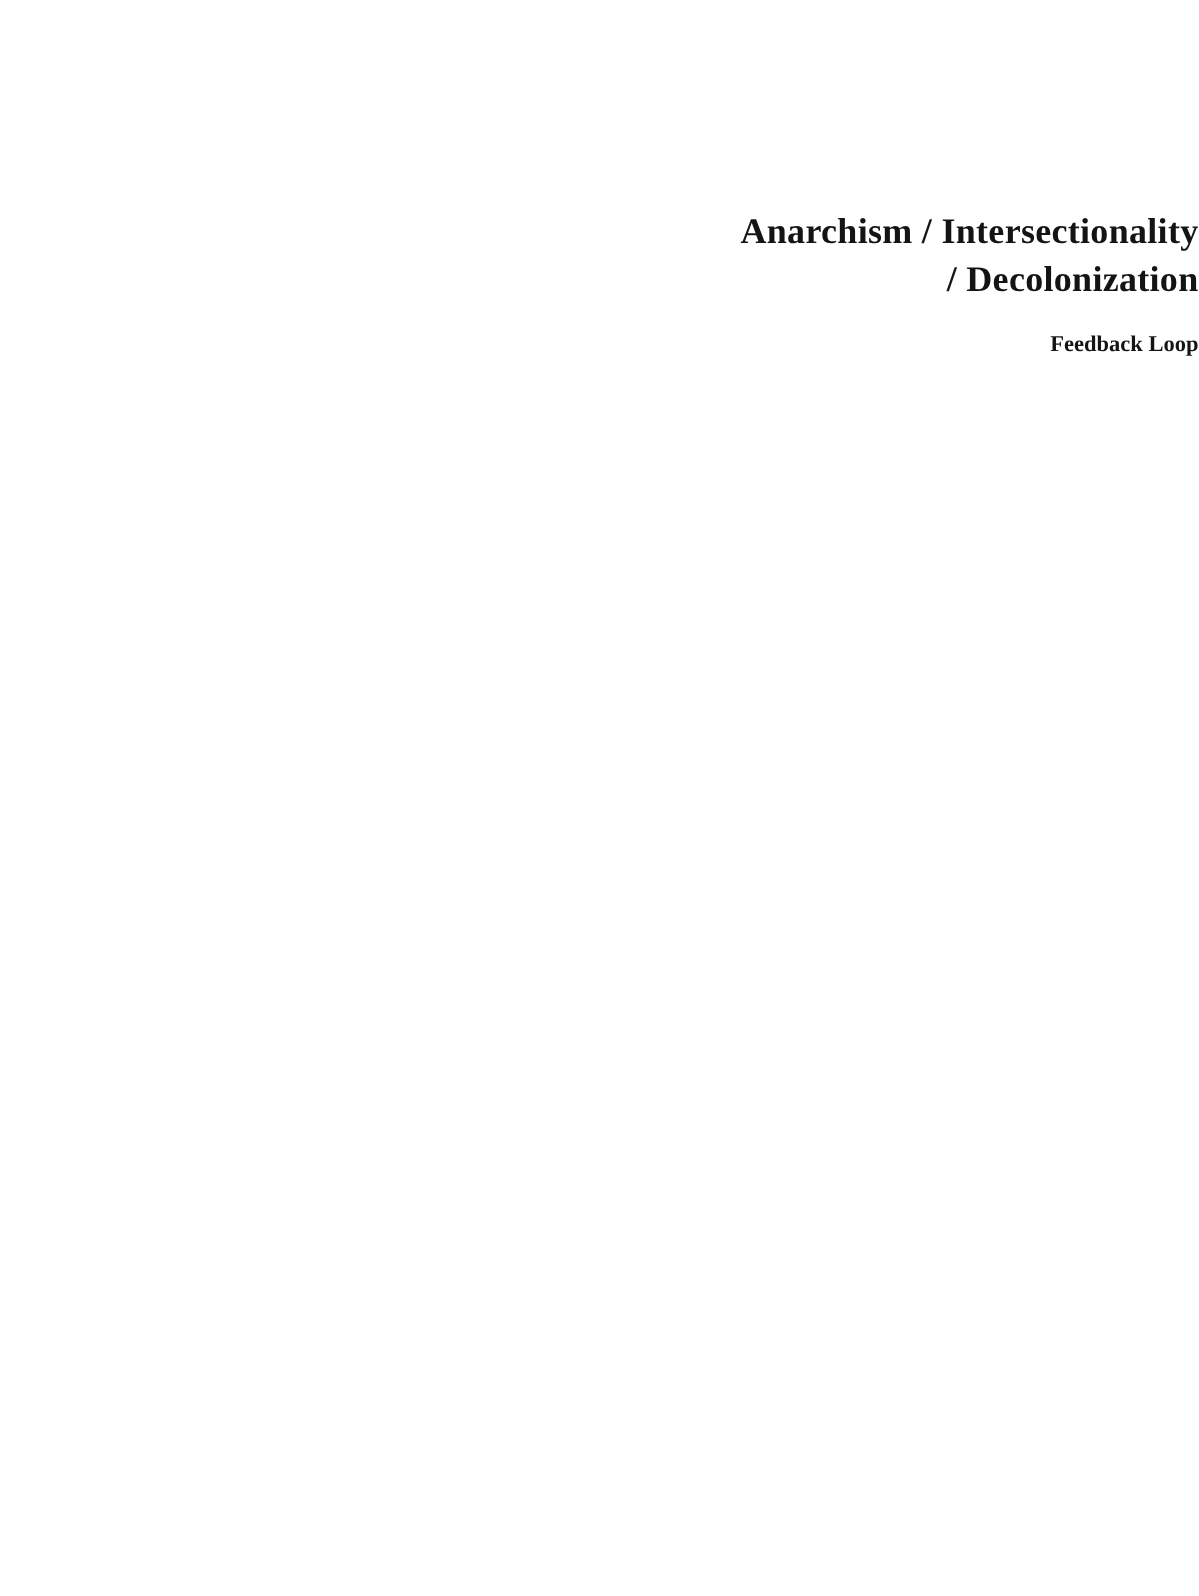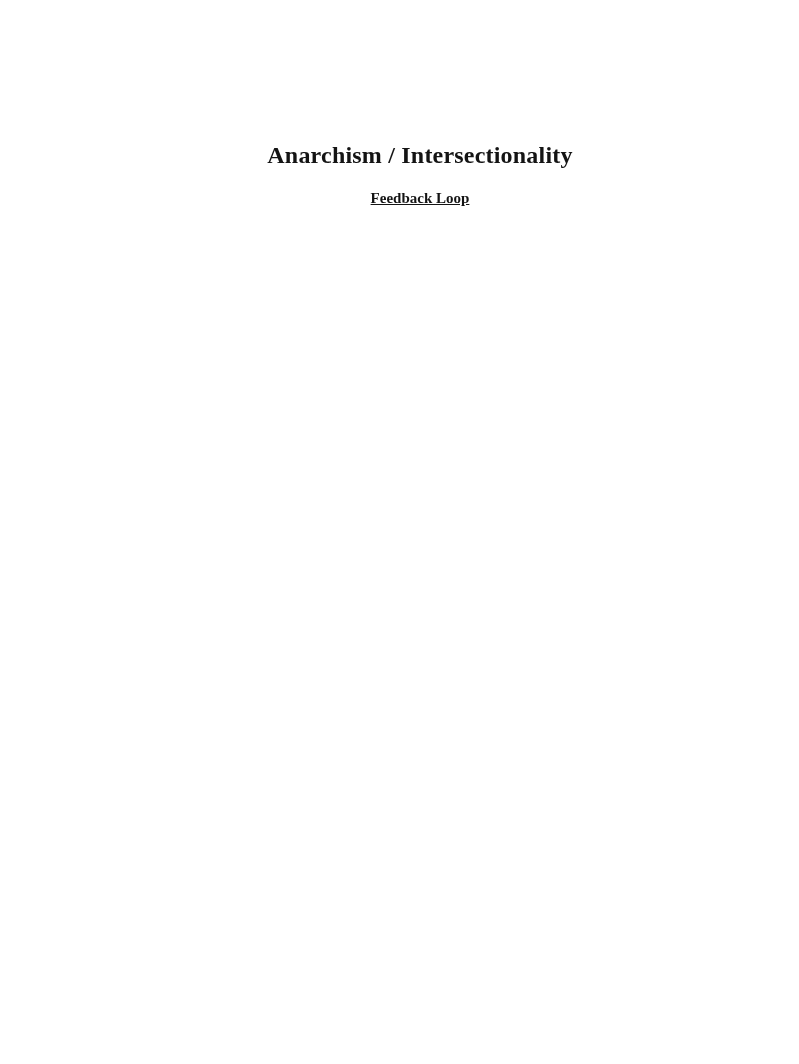--- a/index.html
+++ b/index.html
@@ -14,50 +14,50 @@
     overflow: hidden;
     font-family: "Liberation Serif", "DejaVu Serif", serif;
     color: #141414;
   }
   .page {
     position: absolute;
     top: 0;
     left: 41px;          
     width: 758px;
     height: 1064px;
-    text-align: center;
+    text-align: right;
   }
   .title {
     margin: 0;
     padding-top: 139px;
     font-size: 24px;
     font-weight: bold;
     line-height: 32px;
     letter-spacing: 0.2px;
   }
   .title .line {
     display: block;
   }
   .subtitle {
     margin: 0;
     margin-top: 18px;
     font-size: 15px;
     font-weight: bold;
     line-height: 18px;
-    text-decoration: underline;
   }
   .author {
     margin: 0;
     margin-top: 36px;
     font-size: 19px;
     font-weight: normal;
     line-height: 23px;
   }
 </style>
 </head>
 <body>
 
 <div class="page">
   <h1 class="title">
     <span class="line">Anarchism / Intersectionality</span>
+    <span class="line">/ Decolonization</span>
   </h1>
   <h2 class="subtitle">Feedback Loop</h2>
 </div>
 
 </body></html>

